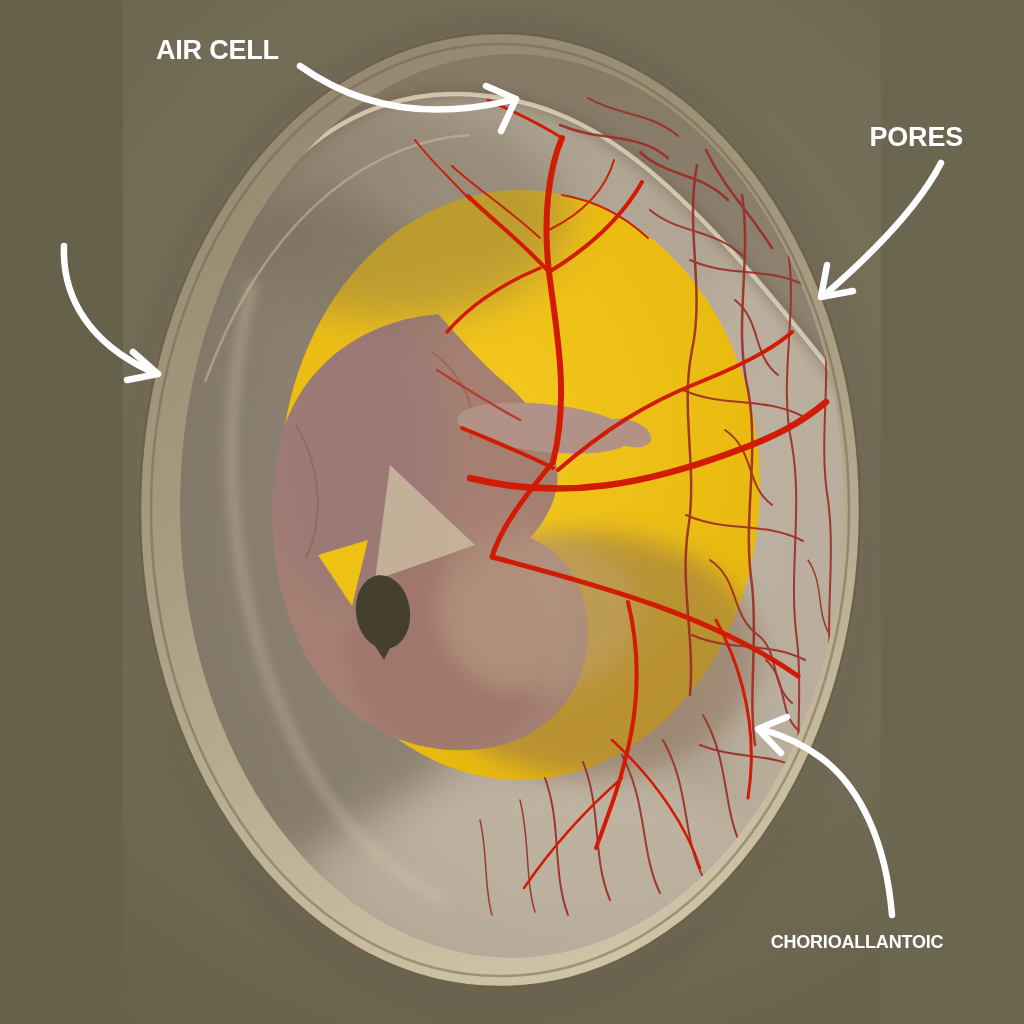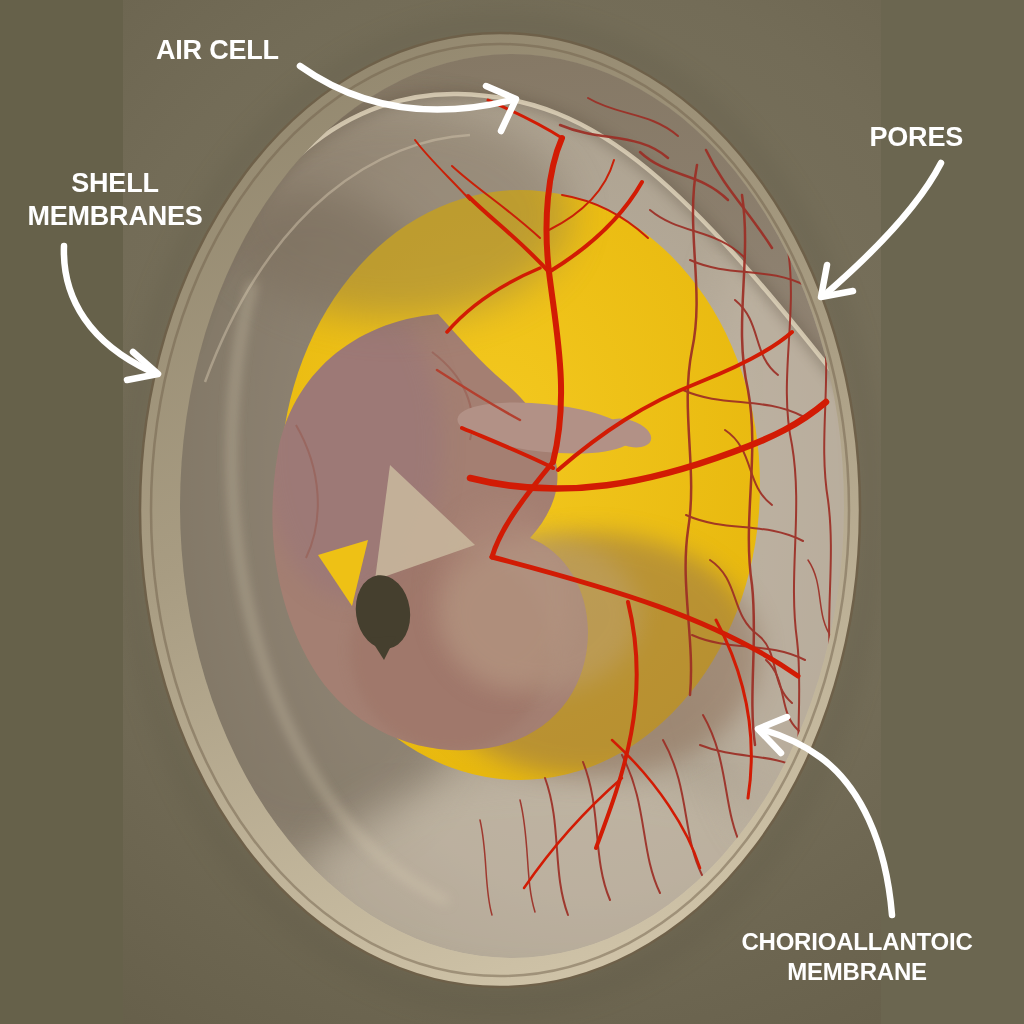--- a/index.html
+++ b/index.html
@@ -14,21 +14,21 @@
   svg.scene{position:absolute;left:0;top:0;}
   .label{
     position:absolute;color:var(--annotation);font-weight:700;
     letter-spacing:-0.2px;white-space:nowrap;text-align:center;
     font-family:"Liberation Sans", sans-serif; user-select:none;
   }
   .label .ln{display:block;}
   #lbl-air{left:156px;top:35px;font-size:27px;}
   #lbl-shell{left:10px;top:167px;width:210px;font-size:27px;line-height:33px;}
   #lbl-pores{left:843px;top:122px;width:120px;font-size:27px;text-align:right;}
-  #lbl-cam{left:712px;top:927px;width:290px;font-size:24px;line-height:30px;}
+  #lbl-cam{left:712px;top:927px;width:290px;font-size:18px;line-height:30px;}
 </style>
 </head>
 <body>
 
 <div class="stage">
 
 <svg class="scene" width="1024" height="1024" viewBox="0 0 1024 1024">
   <defs>
     <radialGradient id="bgGrad" cx="52%" cy="40%" r="78%">
       <stop offset="0%" stop-color="#7d7560"></stop>
@@ -203,25 +203,20 @@
     </g>
     <g>
       <path d="M892,915 C886,842 860,786 820,757 C801,743 781,735 764,730"></path>
       <path d="M787,717 L758,729 L781,753"></path>
     </g>
   </g>
 </svg>
 
 <div class="label" id="lbl-air">AIR CELL</div>
 
-<div class="label" id="lbl-shell">
-  <span class="ln">SHELL</span>
-  <span class="ln">MEMBRANES</span>
-</div>
 
 <div class="label" id="lbl-pores">PORES</div>
 
 <div class="label" id="lbl-cam">
   <span class="ln">CHORIOALLANTOIC</span>
-  <span class="ln">MEMBRANE</span>
 </div>
 
 </div>
 
 </body></html>

